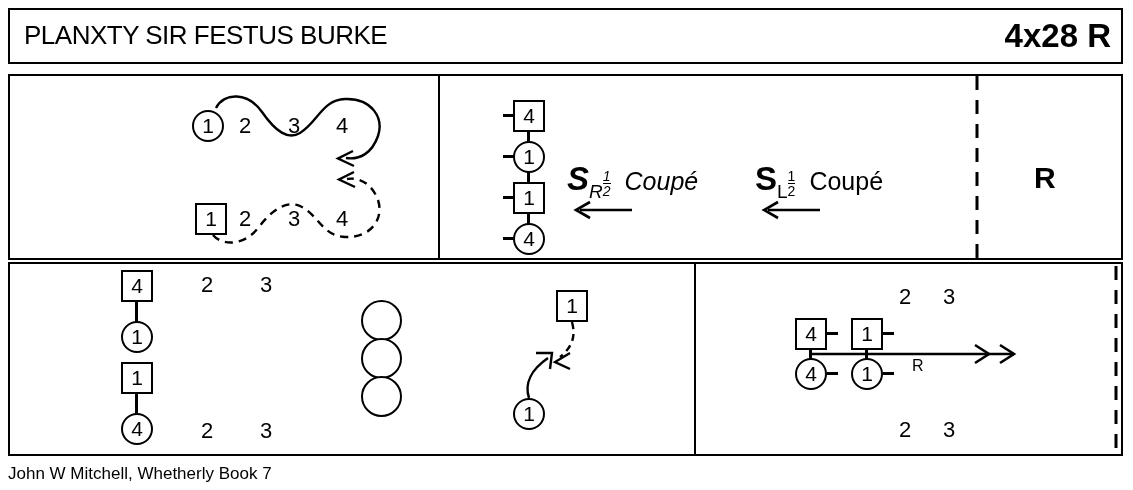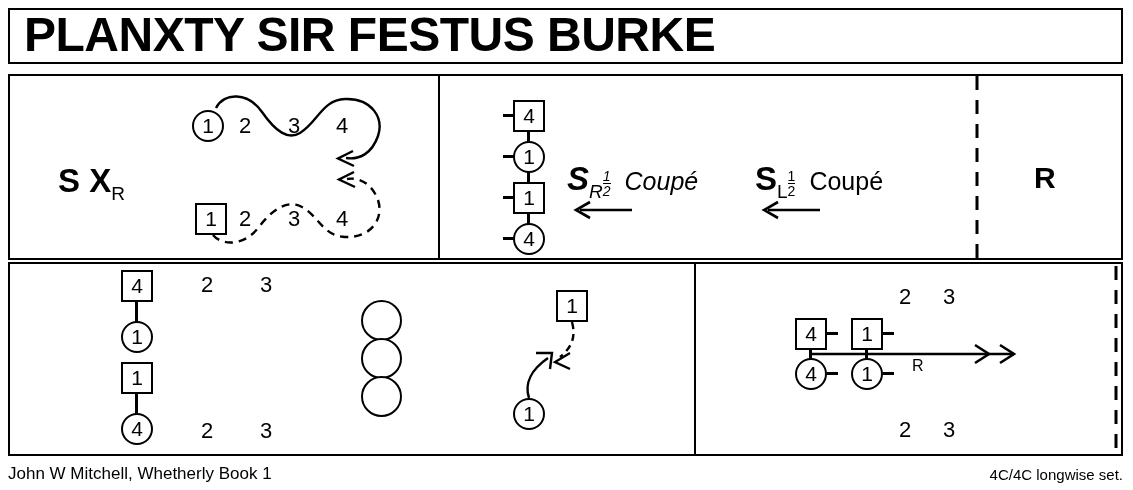--- a/index.html
+++ b/index.html
@@ -25,22 +25,22 @@
     top: 8px;
     width: 1115px;
     height: 56px;
     border: 2px solid #000;
     box-sizing: border-box;
   }
   .dance-title {
     position: absolute;
     left: 24px;
     top: 14px;
-    font-size: 48px;
-    font-weight: bold;
+    font-size: 26px;
+    font-weight: normal;
     letter-spacing: -0.5px;
     line-height: 42px;
     white-space: nowrap;
   }
   .dance-meta {
     position: absolute;
     right: 22px;
     top: 17px;
     font-size: 33px;
     font-weight: bold;
@@ -149,27 +149,25 @@
   .frac .den { border-top: 1.4px solid #000; display: block; }
   svg { position: absolute; overflow: visible; }
 </style>
 </head>
 <body>
 
 <div id="sheet">
 
   <div class="hdr-box"></div>
   <div class="dance-title">PLANXTY SIR FESTUS BURKE</div>
+  <div class="dance-meta">4x28 R</div>
 
   <div class="grid-box row1"></div>
   <div class="vdiv" style="left:438px; top:74px; height:186px;"></div>
 
-  <div class="formula" style="left:58px; top:164px;">
-    <span>S X</span><span class="sub">R</span>
-  </div>
 
   <div class="tok circ" style="left:192px; top:110px;">1</div>
   <div class="num" style="left:234px; top:114px;">2</div>
   <div class="num" style="left:283px; top:114px;">3</div>
   <div class="num" style="left:331px; top:114px;">4</div>
 
   <svg style="left:0; top:0; width:440px; height:186px;">
     <path d="M 216 108 C 224 92, 248 92, 262 112 C 276 132, 288 140, 300 133 C 318 122, 322 100, 345 99 C 372 98, 384 118, 378 136 C 372 153, 360 160, 346 158" fill="none" stroke="#000" stroke-width="2.4"></path>
     <path d="M 353 151 L 338 158.5 L 354 166" fill="none" stroke="#000" stroke-width="2.4" stroke-linejoin="miter"></path>
   </svg>
@@ -273,16 +271,15 @@
     <line x1="9" y1="14" x2="214" y2="14" stroke="#000" stroke-width="2.6"></line>
     <path d="M 175 5 L 189 14 L 175 23" fill="none" stroke="#000" stroke-width="2.6"></path>
     <path d="M 200 5 L 214 14 L 200 23" fill="none" stroke="#000" stroke-width="2.6"></path>
   </svg>
   <div class="lbl lbl-R-small" style="left:912px; top:358px;">R</div>
 
   <svg style="left:1114px; top:266px; width:6px; height:186px;">
     <line x1="2" y1="0" x2="2" y2="186" stroke="#000" stroke-width="3" stroke-dasharray="14 10"></line>
   </svg>
 
-  <div class="foot-left">John W Mitchell, Whetherly Book 1</div>
-  <div class="foot-right">4C/4C longwise set.</div>
+  <div class="foot-left">John W Mitchell, Whetherly Book 7</div>
 
 </div>
 
 </body></html>

